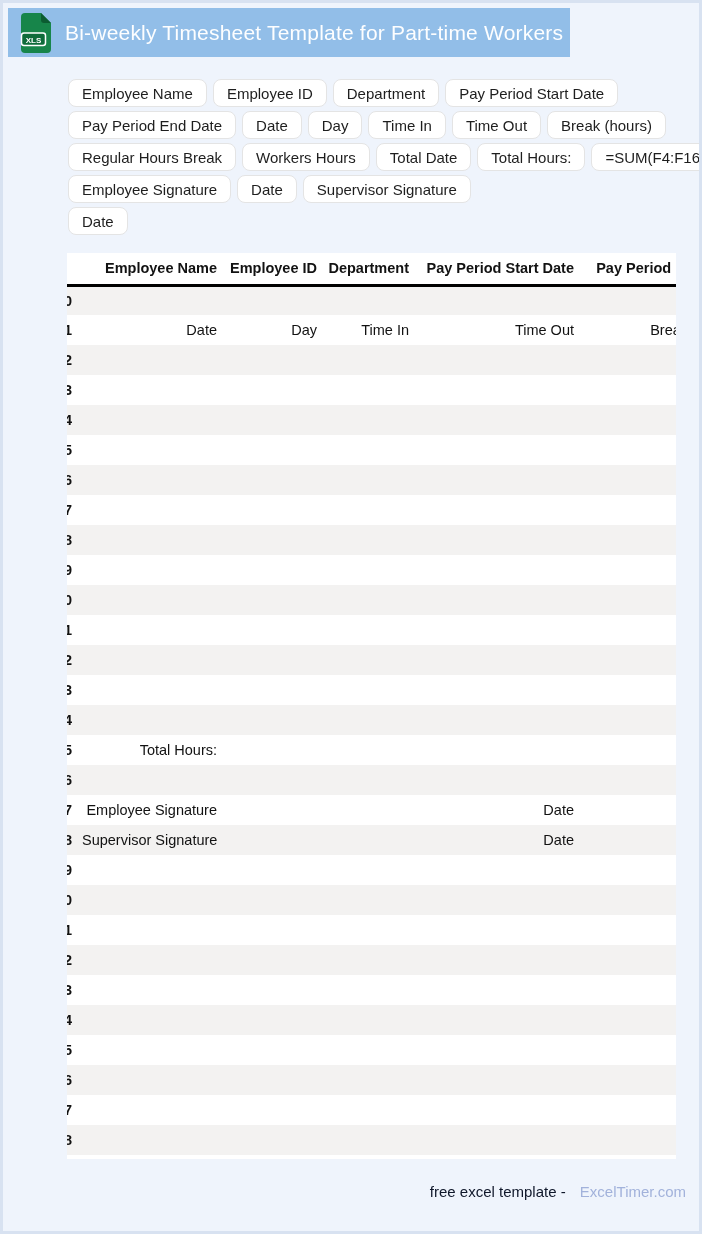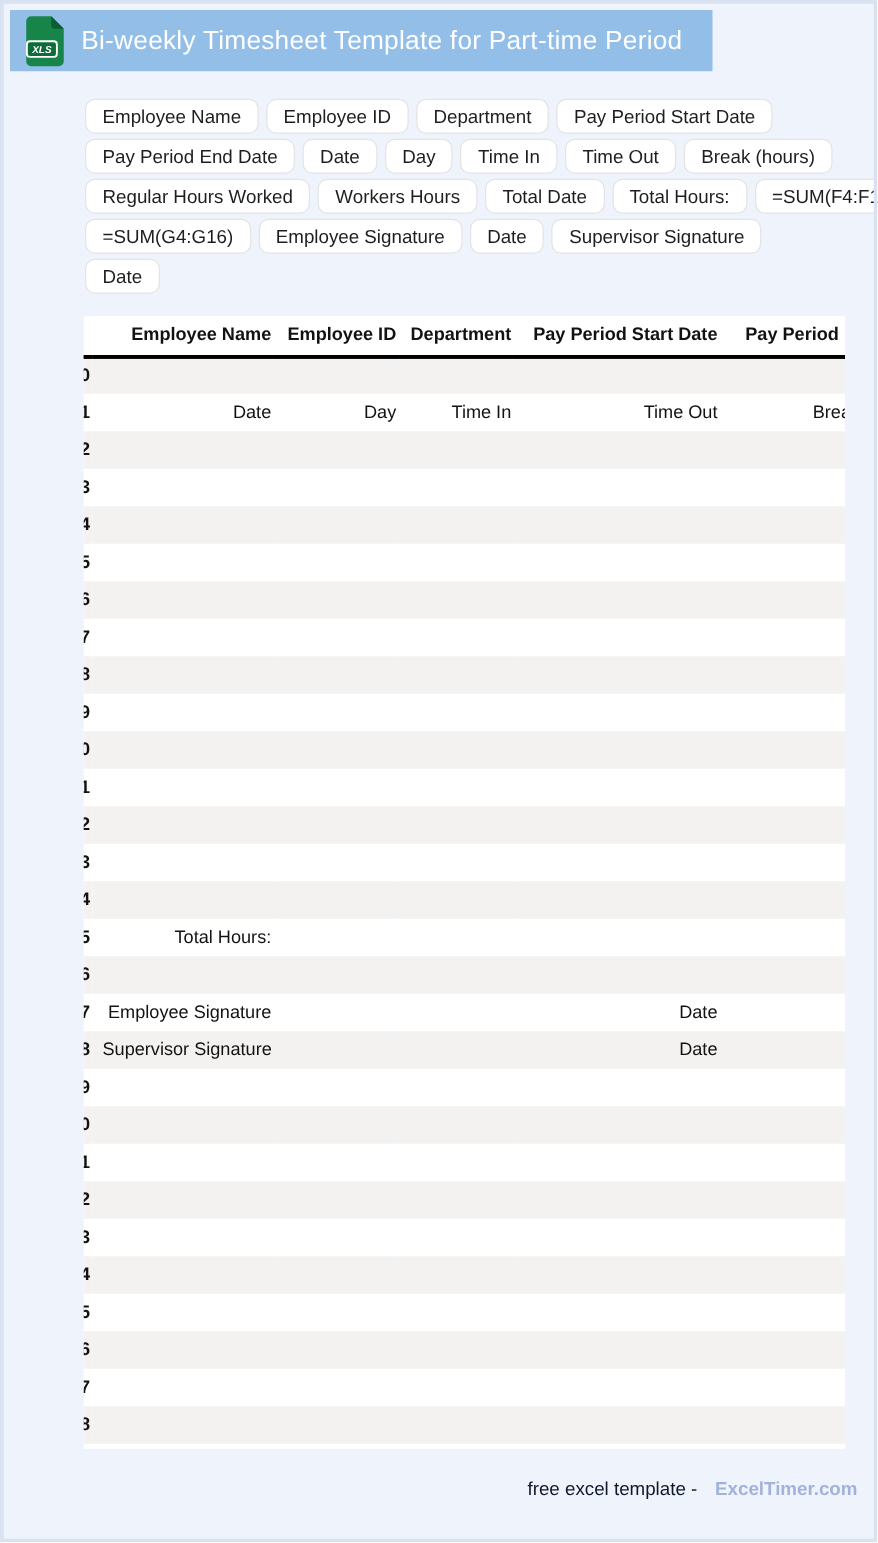--- a/index.html
+++ b/index.html
@@ -10,21 +10,21 @@
     font-family:"Liberation Sans", sans-serif;
   }
   .frame {
     position:absolute; inset:0; border:3px solid #D8E2F1; pointer-events:none; z-index:50;
   }
   
   .titlebar {
     position:absolute; left:8px; top:8px; width:562px; height:49px;
     background:#92BEE8; display:flex; align-items:center;
   }
-  .titlebar .icon-wrap { margin-left:10px; display:flex; align-items:center;font-style:italic; }
+  .titlebar .icon-wrap { margin-left:10px; display:flex; align-items:center; }
   .titlebar .title {
     margin-left:13px; color:#FDFEFF; font-size:21px; font-weight:500; letter-spacing:.2px;
     white-space:nowrap;
   }
   
   .chips { position:absolute; left:68px; top:79px; width:628px; }
   .chip-row { display:flex; gap:6px; margin-bottom:4px; }
   .chip {
     display:inline-flex; align-items:center; height:28px; padding:0 13px;
     background:#ffffff; border:1px solid #E4E4E4; border-radius:8px;
@@ -45,63 +45,62 @@
     white-space:nowrap; vertical-align:middle; font-weight:normal;
   }
   .sheet thead th { font-weight:bold; height:32px; border-bottom:3px solid #000000; }
   .sheet tbody th { font-weight:bold; }
   .sheet tbody tr:nth-child(odd) { background:#F3F2F1; }
   
   .footer {
     position:absolute; right:16px; top:1183px; font-size:15px; white-space:nowrap;
   }
   .footer .note { color:#0f172a; }
-  .footer .brand { color:#A2B2DB; font-weight:bold; margin-left:10px; cursor:pointer; }
+  .footer .brand { color:#A2B2DB; font-weight:normal; margin-left:10px; cursor:pointer; }
 </style>
 </head>
 <body>
 
 <div class="page">
 
   <div class="titlebar">
     <span class="icon-wrap">
       <svg width="34" height="42" viewBox="0 0 34 42" aria-hidden="true">
         <path d="M7 1 h16 l10 10 v26 a4 4 0 0 1 -4 4 H7 a4 4 0 0 1 -4 -4 V5 a4 4 0 0 1 4 -4 z" fill="#17854A"></path>
         <path d="M23 1 l10 10 h-7 a3 3 0 0 1 -3 -3 z" fill="#0C5C31"></path>
         <rect x="3.5" y="21" width="24" height="12.5" rx="2.5" fill="#0E6B3A" stroke="#ffffff" stroke-width="1.5"></rect>
         <text x="15.5" y="30.5" font-size="8" font-weight="bold" fill="#ffffff" text-anchor="middle" font-family="Liberation Sans, sans-serif">XLS</text>
       </svg>
     </span>
-    <span class="title">Bi-weekly Timesheet Template for Part-time Period</span>
+    <span class="title">Bi-weekly Timesheet Template for Part-time Workers</span>
   </div>
 
   <div class="chips">
       <div class="chip-row">
         <span class="chip">Employee Name</span>
         <span class="chip">Employee ID</span>
         <span class="chip">Department</span>
         <span class="chip">Pay Period Start Date</span>
       </div>
       <div class="chip-row">
         <span class="chip">Pay Period End Date</span>
         <span class="chip">Date</span>
         <span class="chip">Day</span>
         <span class="chip">Time In</span>
         <span class="chip">Time Out</span>
         <span class="chip">Break (hours)</span>
       </div>
       <div class="chip-row">
-        <span class="chip">Regular Hours Worked</span>
+        <span class="chip">Regular Hours Break</span>
         <span class="chip">Workers Hours</span>
         <span class="chip">Total Date</span>
         <span class="chip">Total Hours:</span>
         <span class="chip">=SUM(F4:F16)</span>
       </div>
       <div class="chip-row">
-        <span class="chip">=SUM(G4:G16)</span>
         <span class="chip">Employee Signature</span>
         <span class="chip">Date</span>
         <span class="chip">Supervisor Signature</span>
       </div>
       <div class="chip-row">
         <span class="chip">Date</span>
       </div>
     </div>
 
   <div class="sheet">

